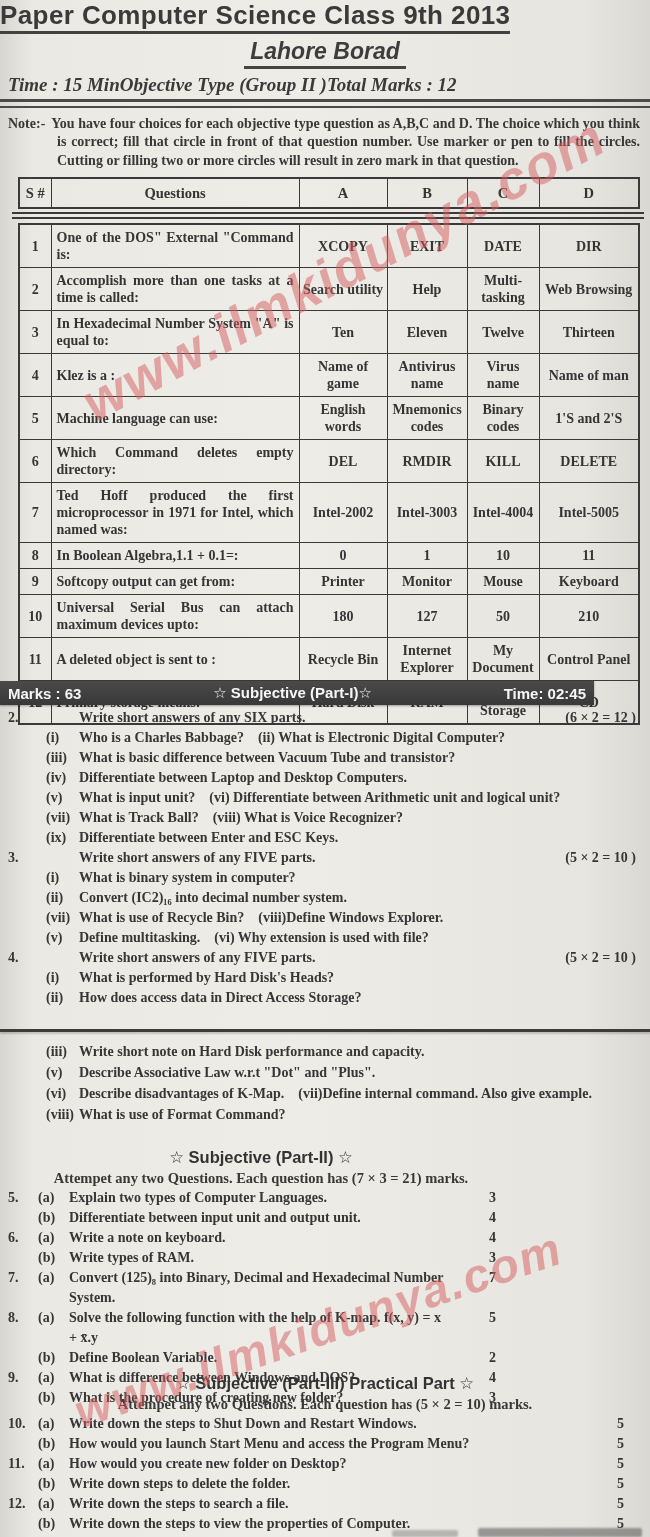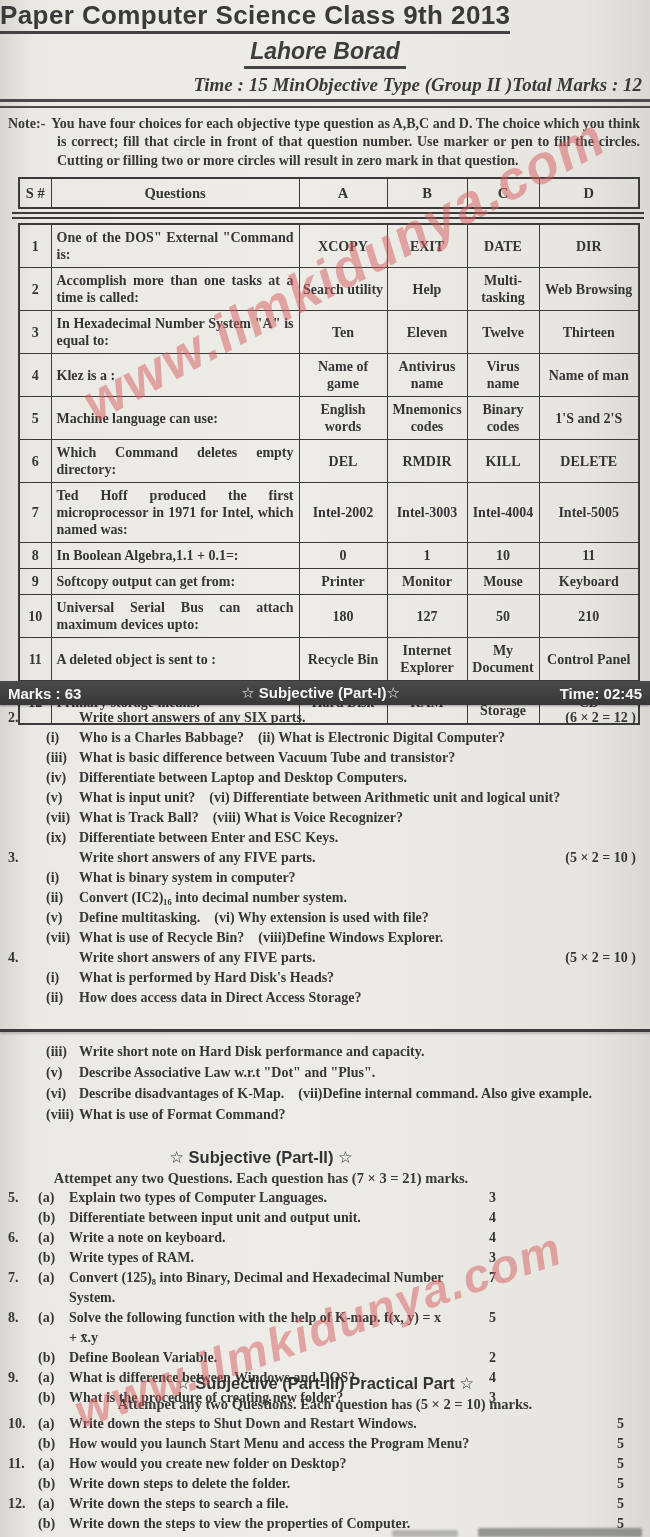--- a/index.html
+++ b/index.html
@@ -18,21 +18,21 @@
     font-weight:800;font-size:26px;letter-spacing:.4px;color:#3a3a3a;
     border-bottom:3.5px solid #424242;padding-bottom:1px;line-height:1.1;
   }
   .subtitle-wrap{text-align:center;margin-top:4px;}
   .subtitle{
     display:inline-block;font-family:"Liberation Sans","DejaVu Sans",sans-serif;
     font-style:italic;font-weight:800;font-size:23px;color:#3d3d3d;
     border-bottom:3px solid #454545;padding:0 6px 1px;
   }
   .meta-row{
-    display:flex;justify-content:flex-end;align-items:baseline;
+    display:flex;justify-content:flex-start;align-items:baseline;
     margin:5px 8px 0 8px;font-style:italic;font-weight:bold;font-size:19px;color:#3a3a3a;
   }
   .double-rule{margin-top:3px;height:4px;border-top:3.5px solid #4a4a4a;border-bottom:2.5px solid #4a4a4a;}
   .note{
     margin:7px 10px 0 8px;font-weight:bold;font-size:14px;line-height:18.5px;
     text-align:justify;color:#383838;padding-left:49px;text-indent:-49px;
   }
   .note .pre{margin-right:6px;}
 
   
@@ -43,21 +43,21 @@
   .head-tbl th{border:1.5px solid #3a3a3a;font-weight:bold;font-size:14.5px;height:26px;color:#353535;}
   .obj-rule{margin:3px 0 4px -6px;width:632px;height:3px;border-top:2.5px solid #3a3a3a;border-bottom:2.5px solid #3a3a3a;}
   .body-tbl{border:2.5px solid #3a3a3a;}
   .body-tbl td{border:1.5px solid #3a3a3a;font-size:14px;line-height:17px;padding:4px 3px;vertical-align:middle;color:#353535;}
   .body-tbl td.sno{text-align:center;font-weight:bold;}
   .body-tbl td.q{font-weight:bold;text-align:justify;padding:4px 5px;}
   .body-tbl td.opt{text-align:center;font-weight:600;}
 
   
   .bar{
-    position:absolute;left:0;top:681px;width:650px;height:24px;box-sizing:border-box;
+    position:absolute;left:0;top:681px;width:594px;height:24px;box-sizing:border-box;
     background:linear-gradient(180deg,#4a4a4a,#383838);color:#f6f6f6;
     display:flex;justify-content:space-between;align-items:center;padding:0 8px;
     font-family:"Liberation Sans","DejaVu Sans",sans-serif;font-weight:bold;font-size:15px;
     box-shadow:0 1px 2px rgba(0,0,0,.35);
   }
 
   
   .part1{position:absolute;left:0;top:708px;width:650px;font-weight:bold;font-size:14px;color:#363636;}
   .p1row{line-height:20px;display:flex;}
   .qhead .qno{box-sizing:border-box;width:79px;padding-left:8px;}
@@ -291,26 +291,26 @@
         <span class="qtx">Write short answers of any FIVE parts.</span>
         <span class="qmk">(5 × 2 = 10 )</span>
       </div>
       <div class="p1row pline">
         <span class="seg"><span class="rn">(i)</span><span class="pt">What is binary system in computer?</span></span>
       </div>
       <div class="p1row pline">
         <span class="seg"><span class="rn">(ii)</span><span class="pt">Convert (IC2)₁₆ into decimal number system.</span></span>
       </div>
       <div class="p1row pline">
+        <span class="seg"><span class="rn">(vii)</span><span class="pt">What is use of Recycle Bin?</span></span>
+        <span class="seg seg2"><span class="pt">(viii)Define Windows Explorer.</span></span>
+      </div>
+      <div class="p1row pline">
         <span class="seg"><span class="rn">(v)</span><span class="pt">Define multitasking.</span></span>
         <span class="seg seg2"><span class="pt">(vi)  Why extension is used with file?</span></span>
-      </div>
-      <div class="p1row pline">
-        <span class="seg"><span class="rn">(vii)</span><span class="pt">What is use of Recycle Bin?</span></span>
-        <span class="seg seg2"><span class="pt">(viii)Define Windows Explorer.</span></span>
       </div>
       <div class="p1row qhead">
         <span class="qno">4.</span>
         <span class="qtx">Write short answers of any FIVE parts.</span>
         <span class="qmk">(5 × 2 = 10 )</span>
       </div>
       <div class="p1row pline">
         <span class="seg"><span class="rn">(i)</span><span class="pt">What is performed by Hard Disk's Heads?</span></span>
       </div>
       <div class="p1row pline">

